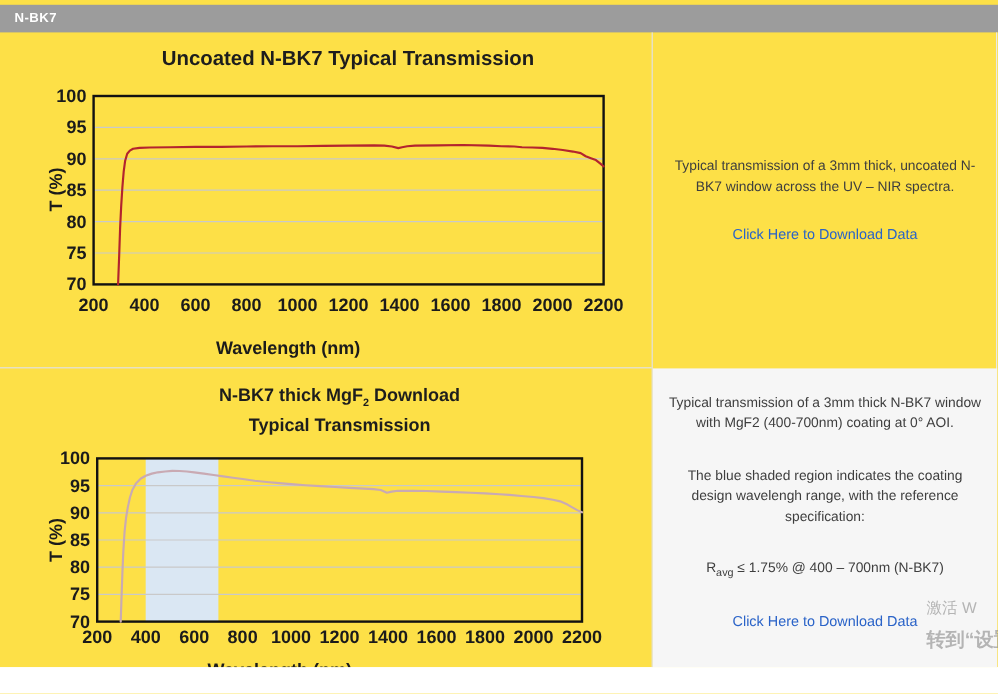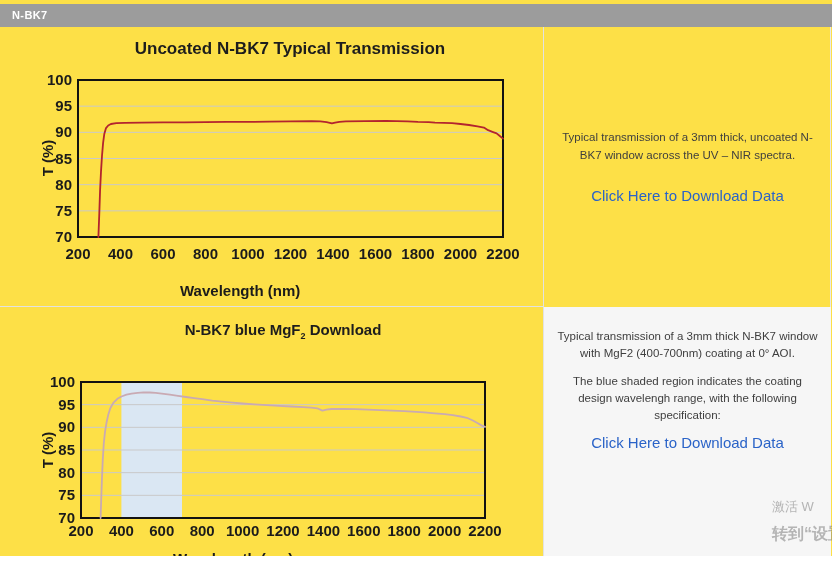--- a/index.html
+++ b/index.html
@@ -26,25 +26,25 @@
         font-size:15px;color:#1b1b1b;transform:rotate(-90deg);}
   .y1{left:20px;top:122px;}
   .y2{left:20px;top:134px;}
   .xlab{position:absolute;width:220px;font-weight:bold;font-size:15px;color:#1b1b1b;}
   .x1{top:255px;left:180px;}
   .x2{top:243px;left:173px;}
 
   .text-cell{position:absolute;left:544px;width:287px;box-sizing:border-box;display:flex;
              flex-direction:column;align-items:center;text-align:center;color:#3e3e3e;}
   .tc1{top:27px;height:279px;justify-content:center;gap:23px;padding:0 16px;}
-  .tc2{top:307px;height:264px;background:#f6f6f6;padding:21px 12px 0;gap:10px;}
+  .tc2{top:307px;height:264px;background:#f6f6f6;padding:21px 12px 0;gap:26px;}
   .text-cell p{margin:0;font-size:11.5px;line-height:1.5;}
   .spec{font-size:12px;}
   .spec sub{font-size:9px;}
-  .dl-link{font-size:15px;color:#2a63c8;text-decoration:none;cursor:pointer;}
+  .dl-link{font-size:12px;color:#2a63c8;text-decoration:none;cursor:pointer;}
 
   .watermark{position:absolute;left:772px;top:496px;color:rgba(125,125,125,.55);pointer-events:none;}
   .wm1{font-size:13px;line-height:22px;white-space:nowrap;}
   .wm2{font-size:16px;line-height:16px;margin-top:8px;white-space:nowrap;font-weight:bold;}
 </style>
 </head>
 <body>
 
 <div class="page">
 
@@ -80,21 +80,22 @@
         <text x="72" y="136.5" text-anchor="end" class="tick">85</text>
         <text x="72" y="110.3" text-anchor="end" class="tick">90</text>
         <text x="72" y="84.2" text-anchor="end" class="tick">95</text>
         <text x="72" y="58.0" text-anchor="end" class="tick">100</text>
       </svg>
     <div class="xlab x1">Wavelength (nm)</div>
   </div>
 
   <div class="chart-cell chart2">
     <div class="chart-title t2">
-      <span><span>N-BK7 blue MgF</span><sub>2</sub><span> Download</span></span><br>
+      <span><span>N-BK7 thick MgF</span><sub>2</sub><span> Download</span></span><br>
+      <span>Typical Transmission</span>
     </div>
     <div class="ylab y2">T (%)</div>
     <svg id="svg2" class="plot-svg" width="543" height="264">
         <rect x="121.4" y="75" width="60.6" height="136" fill="#dae7f3"></rect>
         <line x1="81" x2="485" y1="188.33333333333334" y2="188.33333333333334" stroke="#c9c9c9" stroke-width="1"></line>
         <line x1="81" x2="485" y1="165.66666666666669" y2="165.66666666666669" stroke="#c9c9c9" stroke-width="1"></line>
         <line x1="81" x2="485" y1="143" y2="143" stroke="#c9c9c9" stroke-width="1"></line>
         <line x1="81" x2="485" y1="120.33333333333334" y2="120.33333333333334" stroke="#c9c9c9" stroke-width="1"></line>
         <line x1="81" x2="485" y1="97.66666666666666" y2="97.66666666666666" stroke="#c9c9c9" stroke-width="1"></line>
         <rect x="81" y="75" width="404" height="136" fill="none" stroke="#121212" stroke-width="2"></rect>
@@ -125,21 +126,22 @@
   <div class="hdiv"></div>
   <div class="rborder"></div>
 
   <div class="text-cell tc1">
     <p>Typical transmission of a 3mm thick, uncoated N-BK7 window across the UV – NIR spectra.</p>
     <a class="dl-link">Click Here to Download Data</a>
   </div>
 
   <div class="text-cell tc2">
     <p>Typical transmission of a 3mm thick N-BK7 window with MgF2 (400-700nm) coating at 0° AOI.</p>
-    <p>The blue shaded region indicates the coating design wavelengh range, with the following specification:</p>
+    <p>The blue shaded region indicates the coating design wavelengh range, with the reference specification:</p>
+    <p class="spec"><span>R</span><sub>avg</sub><span> ≤ 1.75% @ 400 – 700nm (N-BK7)</span></p>
     <a class="dl-link">Click Here to Download Data</a>
   </div>
 
   <div class="footer-line"></div>
 
   <div class="watermark">
     <div class="wm1">激活 W</div>
     <div class="wm2">转到“设置</div>
   </div>
 

